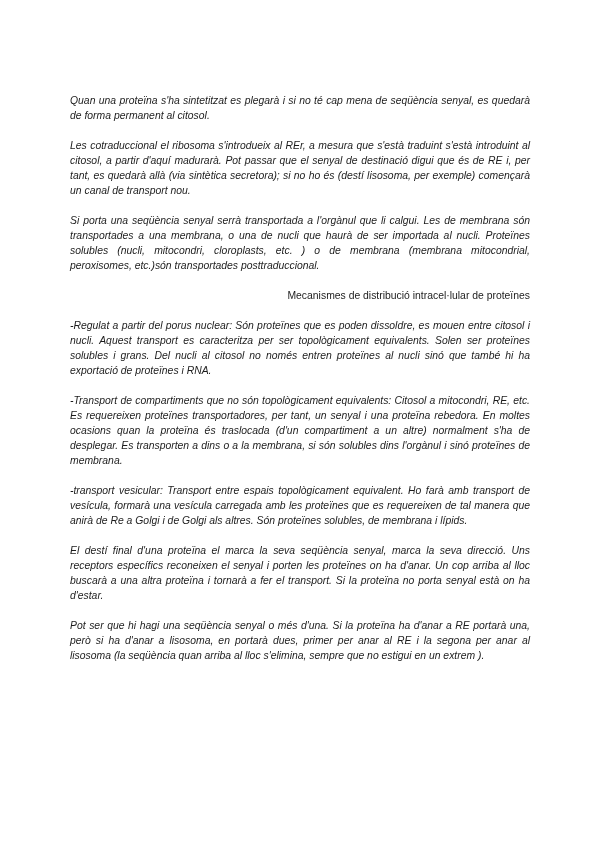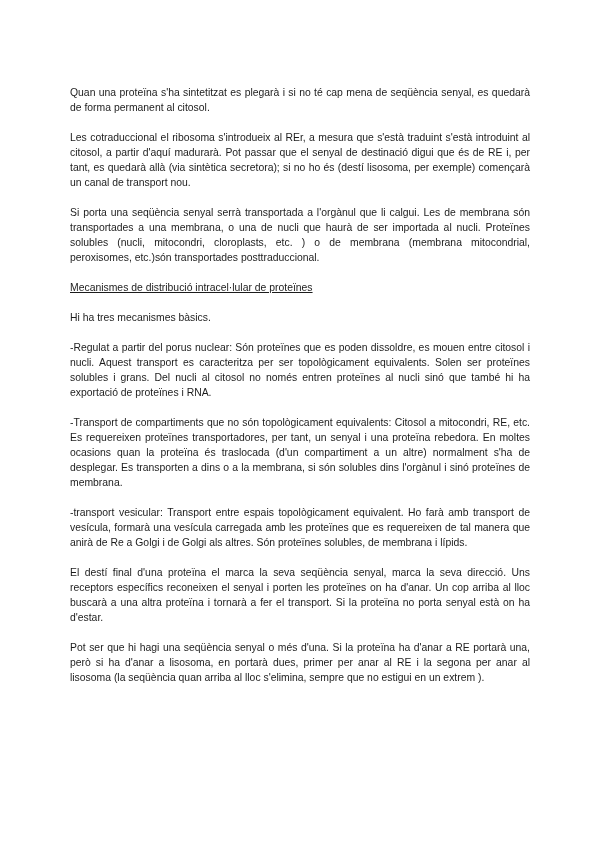--- a/index.html
+++ b/index.html
@@ -15,40 +15,39 @@
     background: #ffffff;
     box-sizing: border-box;
     padding: 85px 70px 0 70px;
     font-family: "Liberation Sans", sans-serif;
     font-size: 10.4px;
     line-height: 15px;
     color: #1c1c1c;
     overflow: hidden;
   }
   .para {
-    margin: 0 0 15px 0;
+    margin: 8px 0 15px 0;
     text-align: justify;
     text-justify: inter-word;
+    font-style: italic;
   }
   .heading {
     margin: 0 0 15px 0;
-    text-decoration: underline;
-    text-align: left;
+    text-align: right;
   }
   .heading.tight {
     margin-bottom: 0;
   }
 </style>
 </head>
 <body>
 
 <div class="page">
   <p class="para">Quan una proteïna s'ha sintetitzat es plegarà i si no té cap mena de seqüència senyal, es quedarà de forma permanent al citosol.</p>
   <p class="para">Les cotraduccional el ribosoma s'introdueix al REr, a mesura que s'està traduint s'està introduint al citosol, a partir d'aquí madurarà. Pot passar que el senyal de destinació digui que és de RE i, per tant, es quedarà allà (via sintètica secretora); si no ho és (destí lisosoma, per exemple) començarà un canal de transport nou.</p>
   <p class="para">Si porta una seqüència senyal serrà transportada a l'orgànul que li calgui. Les de membrana són transportades a una membrana, o una de nucli que haurà de ser importada al nucli. Proteïnes solubles (nucli, mitocondri, cloroplasts, etc. ) o de membrana (membrana mitocondrial, peroxisomes, etc.)són transportades posttraduccional.</p>
   <p class="heading">Mecanismes de distribució intracel·lular de proteïnes</p>
-  <p class="para">Hi ha tres mecanismes bàsics.</p>
   <p class="para">-Regulat a partir del porus nuclear: Són proteïnes que es poden dissoldre, es mouen entre citosol i nucli. Aquest transport es caracteritza per ser topològicament equivalents. Solen ser proteïnes solubles i grans. Del nucli al citosol no només entren proteïnes al nucli sinó que també hi ha exportació de proteïnes i RNA.</p>
   <p class="para">-Transport de compartiments que no són topològicament equivalents: Citosol a mitocondri, RE, etc. Es requereixen proteïnes transportadores, per tant, un senyal i una proteïna rebedora. En moltes ocasions quan la proteïna és traslocada (d'un compartiment a un altre) normalment s'ha de desplegar. Es transporten a dins o a la membrana, si són solubles dins l'orgànul i sinó proteïnes de membrana.</p>
   <p class="para">-transport vesicular: Transport entre espais topològicament equivalent. Ho farà amb transport de vesícula, formarà una vesícula carregada amb les proteïnes que es requereixen de tal manera que anirà de Re a Golgi i de Golgi als altres. Són proteïnes solubles, de membrana i lípids.</p>
   <p class="para">El destí final d'una proteïna el marca la seva seqüència senyal, marca la seva direcció. Uns receptors específics reconeixen el senyal i porten les proteïnes on ha d'anar. Un cop arriba al lloc buscarà a una altra proteïna i tornarà a fer el transport. Si la proteïna no porta senyal està on ha d'estar.</p>
   <p class="para">Pot ser que hi hagi una seqüència senyal o més d'una. Si la proteïna ha d'anar a RE portarà una, però si ha d'anar a lisosoma, en portarà dues, primer per anar al RE i la segona per anar al lisosoma (la seqüència quan arriba al lloc s'elimina, sempre que no estigui en un extrem ).</p>
 </div>
 
 </body></html>

